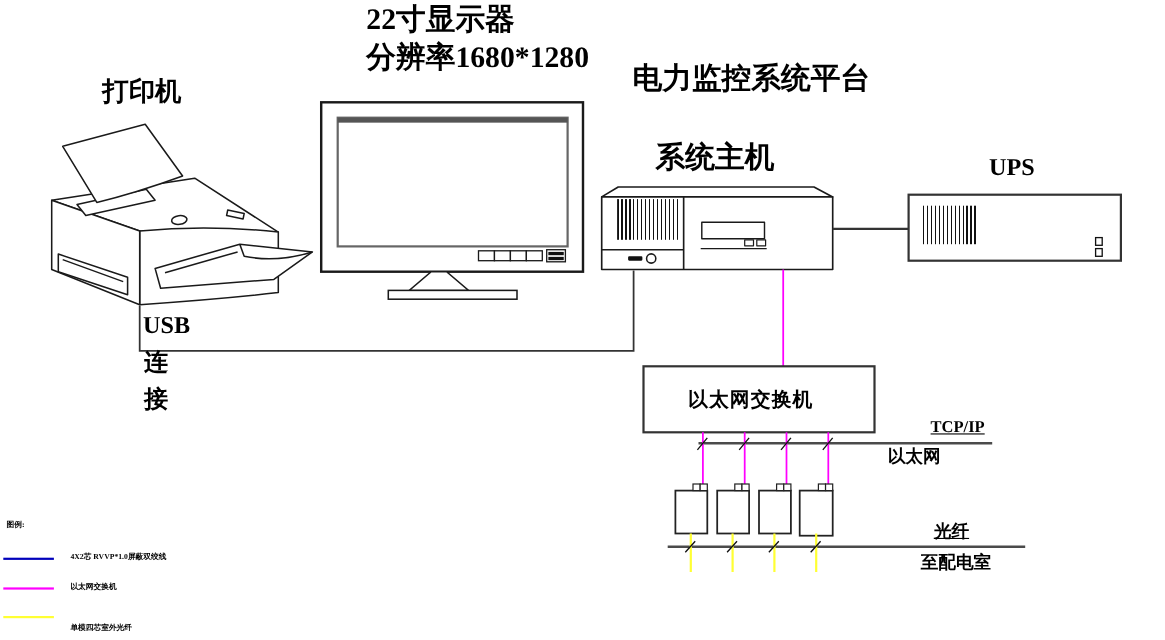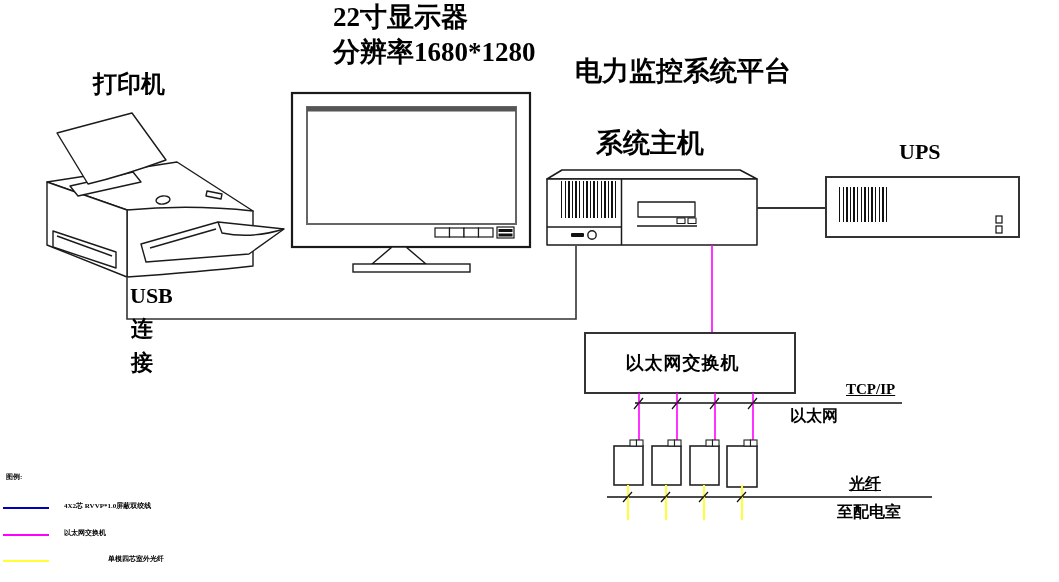--- a/index.html
+++ b/index.html
@@ -151,29 +151,29 @@
 
   <div class="lbl lbl-22" style="left:899px;top:141px;">UPS</div>
 
   <div class="lbl lbl-22" style="left:130px;top:285px;">USB</div>
   <div class="lbl lbl-22" style="left:131px;top:318px;">连</div>
   <div class="lbl lbl-22" style="left:131px;top:352px;">接</div>
 
   <div class="switch-label-box">以太网交换机</div>
 
   <div class="lbl lbl-15" style="left:846px;top:382px;">TCP/IP</div>
-  <div class="lbl lbl-16" style="left:790px;top:408px;">以太网</div>
+  <div class="lbl lbl-16" style="left:807px;top:408px;">以太网</div>
 
   <div class="lbl lbl-16" style="left:849px;top:476px;text-decoration:underline;">光纤</div>
   <div class="lbl lbl-16" style="left:837px;top:504px;">至配电室</div>
 
   <div class="legend-header">图例:</div>
 
   <div class="legend-swatch" style="top: 507px; background-color: rgb(0, 0, 187);"></div>
   <div class="legend-label" style="top:503px;">4X2芯 RVVP*1.0屏蔽双绞线</div>
 
   <div class="legend-swatch" style="top: 534px; background-color: rgb(255, 0, 255);"></div>
   <div class="legend-label" style="top:530px;">以太网交换机</div>
 
   <div class="legend-swatch" style="top: 560px; background-color: rgb(255, 255, 51);"></div>
-  <div class="legend-label" style="top:556px;margin-left:44px;">单模四芯室外光纤</div>
+  <div class="legend-label" style="top:568px;">单模四芯室外光纤</div>
 
 </div>
 
 </body></html>

